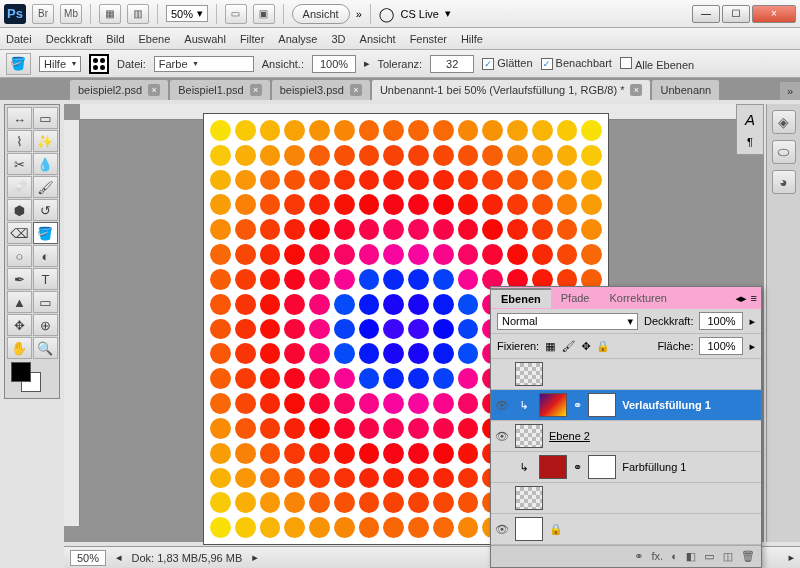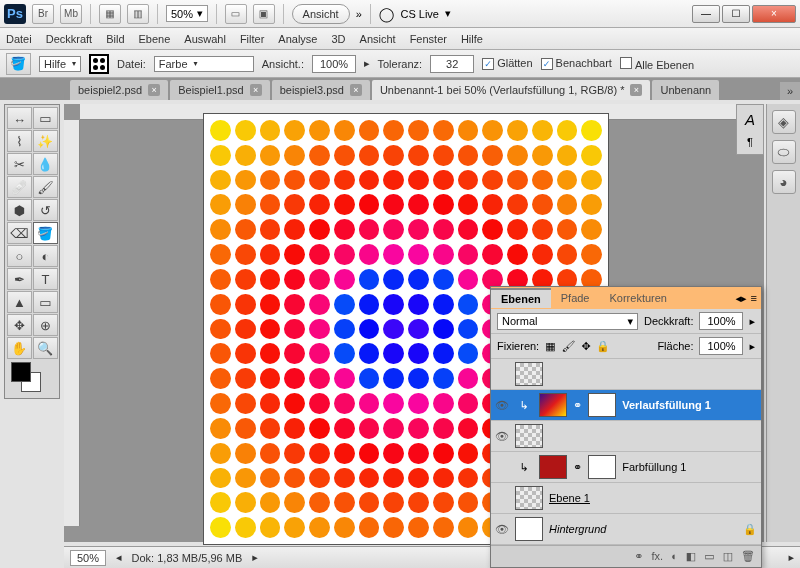--- a/index.html
+++ b/index.html
@@ -47,21 +47,21 @@
 
 
 .canvas-wrap { position:absolute; left:64px; top:104px; width:700px; height:438px; background:#939393; }
 .ruler-h { position:absolute; top:0; left:16px; right:16px; height:16px; background:#e8e8e8; border-bottom:1px solid #888; }
 .ruler-v { position:absolute; top:16px; left:0; width:16px; bottom:16px; background:#e8e8e8; border-right:1px solid #888; }
 .canvas { position:absolute; left:140px; top:10px; width:404px; height:430px; background:#fff; box-shadow:0 0 0 1px #555; display:grid; grid-template-columns:repeat(16,1fr); grid-template-rows:repeat(17,1fr); gap:4px; padding:6px; }
 .dot { border-radius:50%; }
 
 
 .layers { position:absolute; right:38px; top:286px; width:272px; background:#d8d8d8; border:1px solid #777; box-shadow:2px 2px 6px rgba(0,0,0,.3); z-index:50; }
-.layers-tabs { display:flex; background:#fdba74; height:22px; align-items:center; }
+.layers-tabs { display:flex; background:#f9a8d4; height:22px; align-items:center; }
 .ltab { padding:3px 10px; color:#555; }
 .ltab.active { background:#d8d8d8; color:#000; font-weight:bold; border-top:2px solid #888; }
 .ltabs-r { margin-left:auto; display:flex; gap:4px; padding-right:4px; }
 .layers-row { display:flex; align-items:center; padding:3px 6px; gap:6px; border-bottom:1px solid #bbb; }
 .layers-row.controls { background:#d8d8d8; }
 .blend { flex:1; background:#fff; border:1px solid #888; padding:1px 4px; display:flex; justify-content:space-between; }
 .llist { max-height:200px; overflow:hidden; background:#d8d8d8; }
 .layer { display:flex; align-items:center; padding:3px 4px; gap:6px; border-bottom:1px solid #bbb; }
 .layer.sel { background:#2a7dd4; color:#fff; }
 .eye { width:14px; text-align:center; color:#555; }
@@ -536,38 +536,37 @@
         <span class="eye">👁</span>
         <span style="width:18px;text-align:center;">↳</span>
         <span class="thumb grad"></span>
         <span>⚭</span>
         <span class="mask"></span>
         <span class="name " style="font-weight:bold;">Verlaufsfüllung 1</span>
       </div>
       <div class="layer">
         <span class="eye">👁</span>
         <span class="thumb check"></span>
+        <span class="name u " style="">Ebene 2</span>
       </div>
       <div class="layer">
         <span class="eye"></span>
         <span style="width:18px;text-align:center;">↳</span>
         <span class="thumb red"></span>
         <span>⚭</span>
         <span class="mask"></span>
         <span class="name " style="">Farbfüllung 1</span>
       </div>
       <div class="layer">
         <span class="eye"></span>
         <span class="thumb check"></span>
-        <span class="name u " style="">Ebene 1</span>
       </div>
       <div class="layer">
         <span class="eye">👁</span>
         <span class="thumb "></span>
-        <span class="name " style="font-style:italic;">Hintergrund</span>
         <span>🔒</span>
       </div>
     </div>
   <div class="layer-footer">
     <span>⚭</span>
     <span>fx.</span>
     <span>◐</span>
     <span>◧</span>
     <span>▭</span>
     <span>◫</span>

